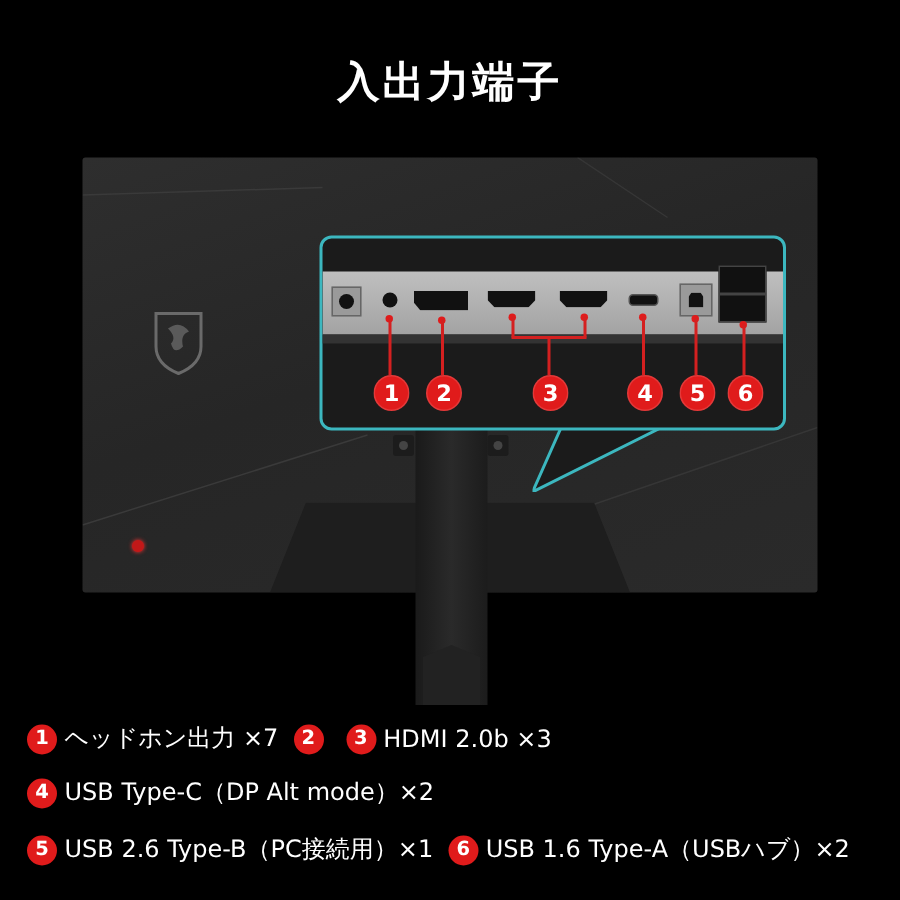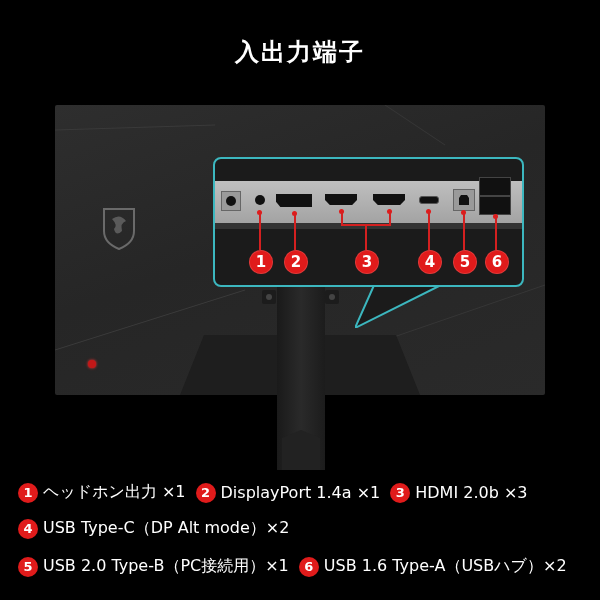--- a/index.html
+++ b/index.html
@@ -1,17 +1,17 @@
 <!DOCTYPE html>
 <html><head>
 <meta charset="utf-8">
 <style>
   html,body{margin:0;padding:0;background:#000;}
   body{width:600px;height:600px;position:relative;overflow:hidden;font-family:"DejaVu Sans","Liberation Sans",sans-serif;color:#fff;}
-  .title{position:absolute;top:36px;left:0;width:600px;text-align:center;font-size:24px;font-weight:bold;letter-spacing:2px;}
+  .title{position:absolute;top:36px;left:0;width:600px;text-align:center;font-size:28px;font-weight:bold;letter-spacing:2px;}
   .monitor{position:absolute;left:55px;top:105px;width:490px;height:290px;background:linear-gradient(160deg,#2e2e2e 0%,#262626 45%,#2a2a2a 100%);border-radius:2px;overflow:hidden;}
   .stand{position:absolute;left:277px;top:285px;width:48px;height:185px;background:linear-gradient(90deg,#1a1a1a,#2a2a2a 50%,#1c1c1c);}
   .stand-neck{position:absolute;left:282px;top:430px;width:38px;height:40px;background:#222;clip-path:polygon(0 20%,50% 0,100% 20%,100% 100%,0 100%);}
   .base{position:absolute;left:180px;top:335px;width:240px;height:60px;background:#1e1e1e;clip-path:polygon(10% 0,90% 0,100% 100%,0 100%);}
   .logo{position:absolute;left:100px;top:205px;width:38px;height:46px;}
   .power{position:absolute;left:88px;top:360px;width:8px;height:8px;border-radius:50%;background:#c21818;box-shadow:0 0 3px #f33;}
   .vesa{position:absolute;width:14px;height:14px;background:#1c1c1c;border-radius:2px;}
   .vesa::after{content:"";position:absolute;left:4px;top:4px;width:6px;height:6px;border-radius:50%;background:#444;}
   .callout{position:absolute;left:213px;top:157px;width:307px;height:126px;border:2px solid #3cb7bf;border-radius:8px;background:#1b1b1b;overflow:hidden;}
   .tail{position:absolute;left:355px;top:283px;width:110px;height:45px;}
@@ -100,40 +100,39 @@
   <div class="badge" style="left:140px;top:91px">3</div>
   <div class="badge" style="left:203px;top:91px">4</div>
   <div class="badge" style="left:238px;top:91px">5</div>
   <div class="badge" style="left:270px;top:91px">6</div>
 </div>
 
 <div class="legend">
   <div class="row" style="top:482px">
     <div class="item">
       <div class="lb">1</div>
-      <div class="lt">ヘッドホン出力 ×1</div>
+      <div class="lt">ヘッドホン出力 ×7</div>
     </div>
     <div class="item">
       <div class="lb">2</div>
-      <div class="lt">DisplayPort 1.4a ×1</div>
     </div>
     <div class="item">
       <div class="lb">3</div>
       <div class="lt">HDMI 2.0b ×3</div>
     </div>
   </div>
   <div class="row" style="top:518px">
     <div class="item">
       <div class="lb">4</div>
       <div class="lt">USB Type-C（DP Alt mode）×2</div>
     </div>
   </div>
   <div class="row" style="top:556px">
     <div class="item">
       <div class="lb">5</div>
-      <div class="lt">USB 2.0 Type-B（PC接続用）×1</div>
+      <div class="lt">USB 2.6 Type-B（PC接続用）×1</div>
     </div>
     <div class="item">
       <div class="lb">6</div>
       <div class="lt">USB 1.6 Type-A（USBハブ）×2</div>
     </div>
   </div>
 </div>
 
 </body></html>

